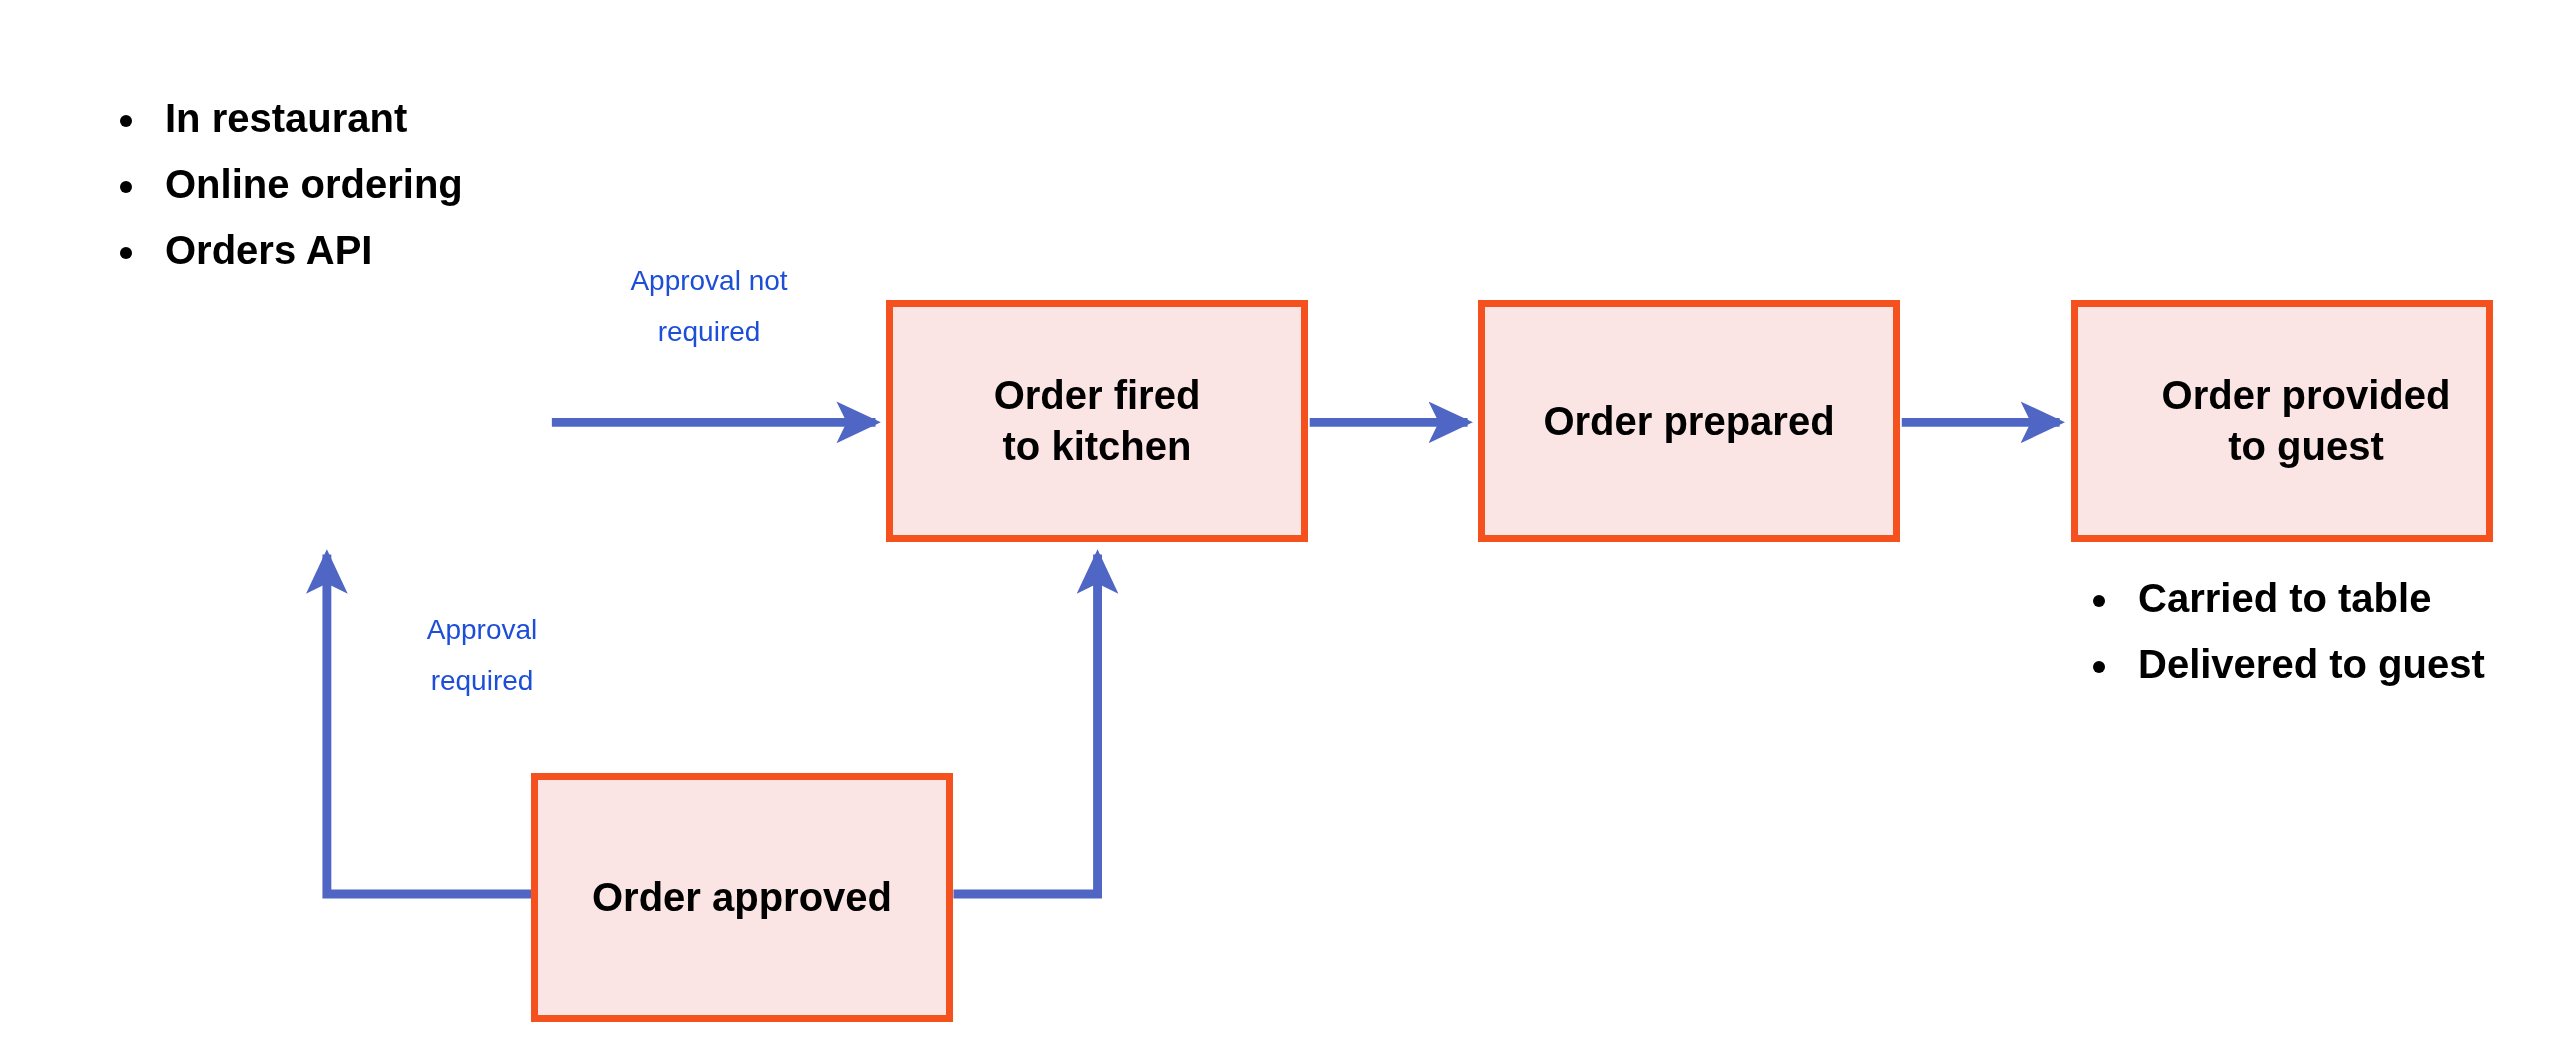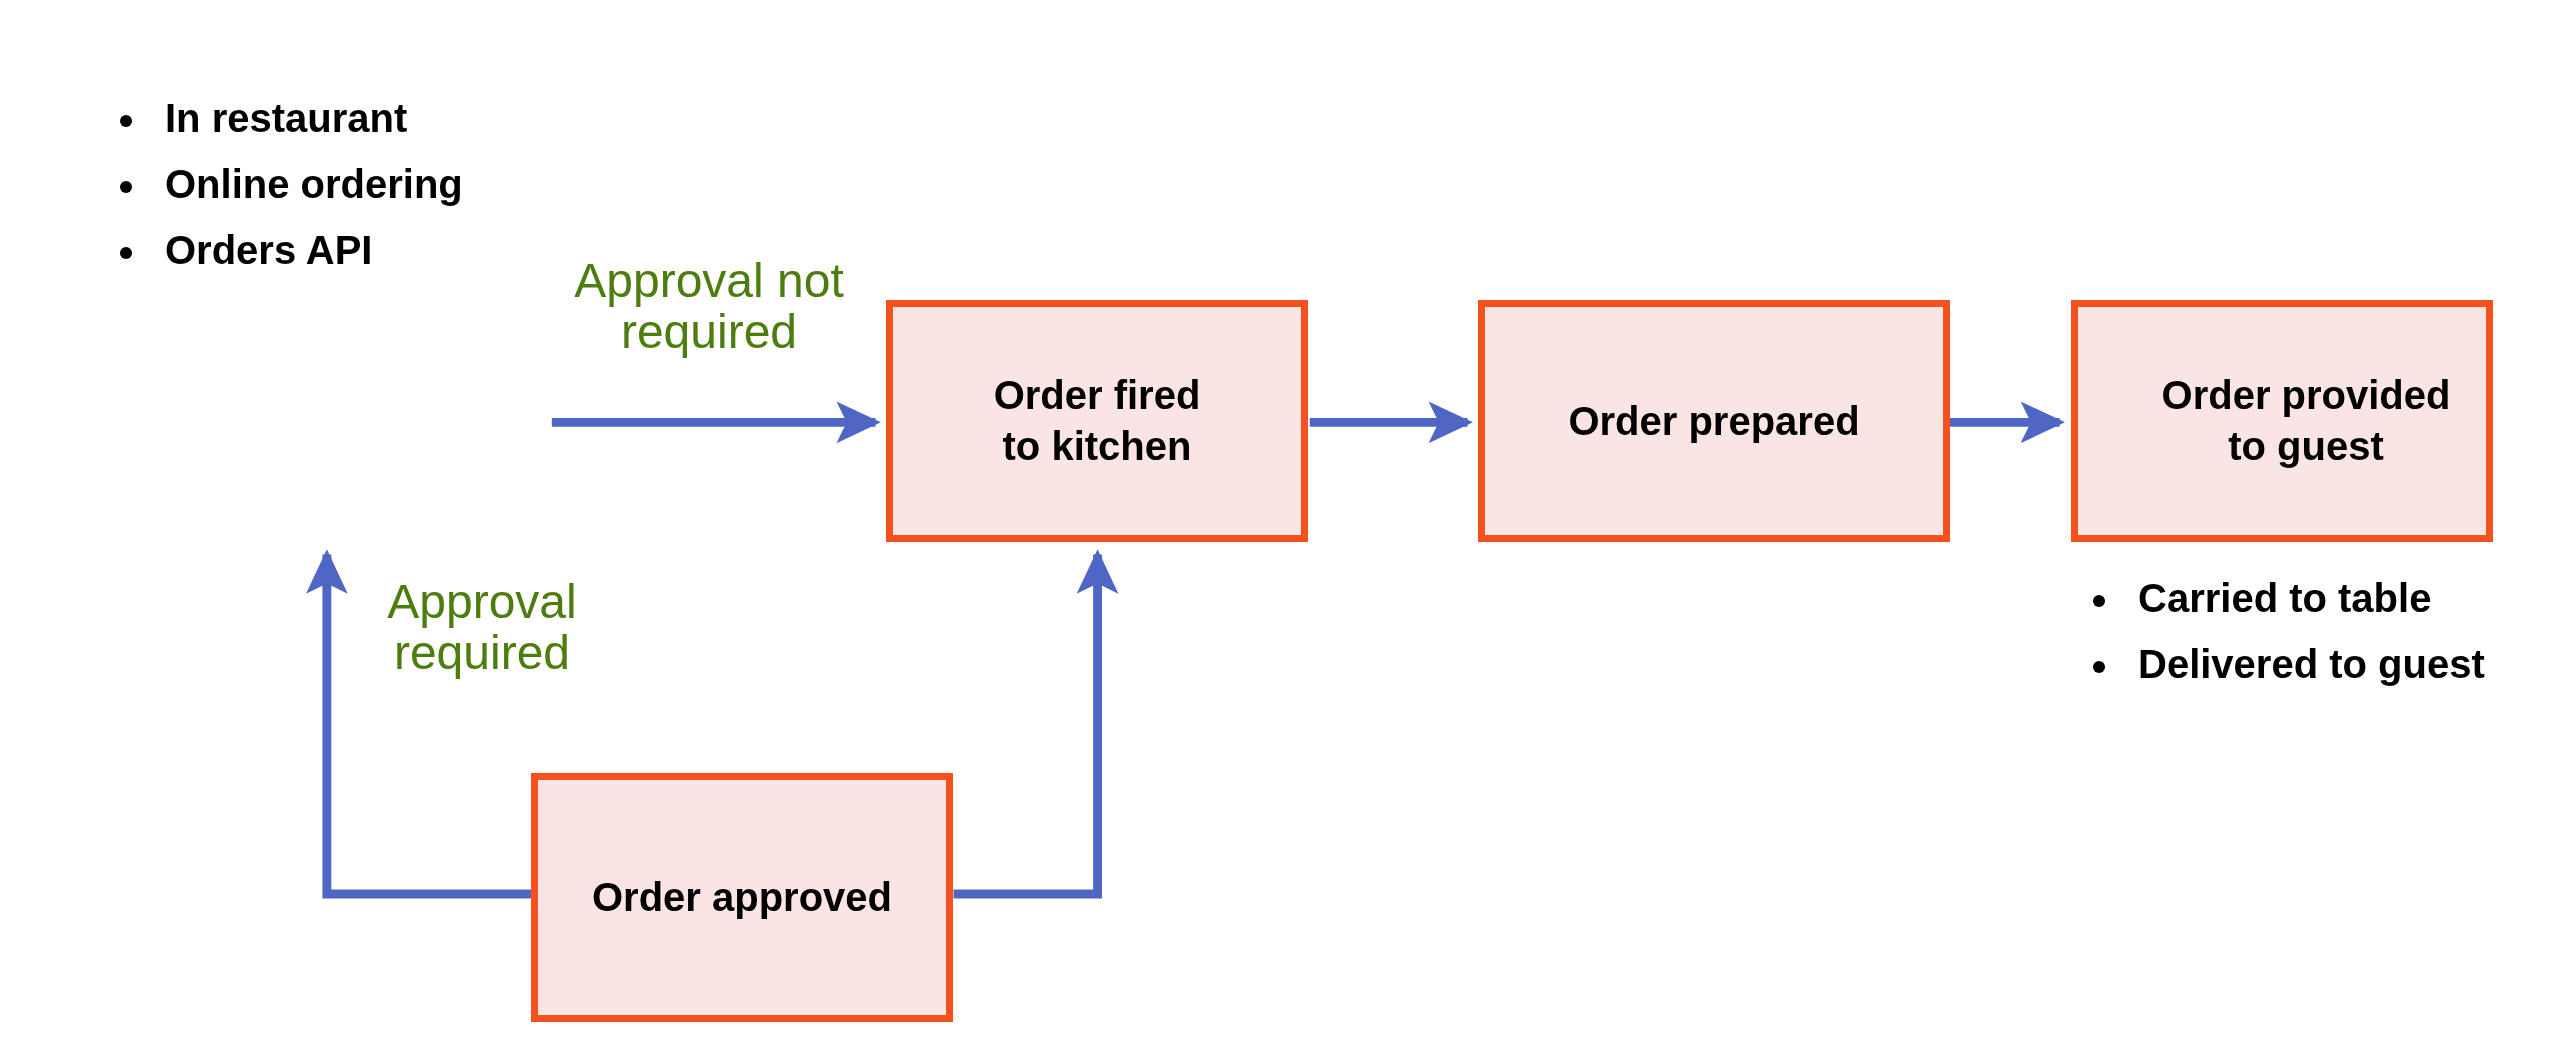--- a/index.html
+++ b/index.html
@@ -62,36 +62,36 @@
   .node-label {
     font-size: 40px;
     line-height: 51px;
     font-weight: 700;
     color: #000000;
     white-space: pre-line;
   }
 
   #node-order-created   { left: 117px;  top: 300px; width: 434px; height: 242px; }
   #node-order-fired     { left: 886px;  top: 300px; width: 422px; height: 242px; }
-  #node-order-prepared  { left: 1478px; top: 300px; width: 472px; height: 242px; }
+  #node-order-prepared  { left: 1478px; top: 300px; width: 422px; height: 242px; }
   #node-order-provided  { left: 2071px; top: 300px; width: 422px; height: 242px; padding-left: 48px; }
   #node-order-approved  { left: 531px;  top: 773px; width: 422px; height: 249px; }
 
   
   .edge-label {
     position: absolute;
-    font-size: 48px;
+    font-size: 28px;
     line-height: 51px;
     font-weight: 400;
-    color: #4d7c0f;
+    color: #1d4ed8;
     text-align: center;
     white-space: pre-line;
   }
   #edge-label-approval-not-required { left: 561px; top: 255px; width: 296px; }
-  #edge-label-approval-required     { left: 334px; top: 576px; width: 296px; }
+  #edge-label-approval-required     { left: 334px; top: 604px; width: 296px; }
 
   
   #connectors {
     position: absolute;
     left: 0;
     top: 0;
     width: 2576px;
     height: 1045px;
     pointer-events: none;
   }

